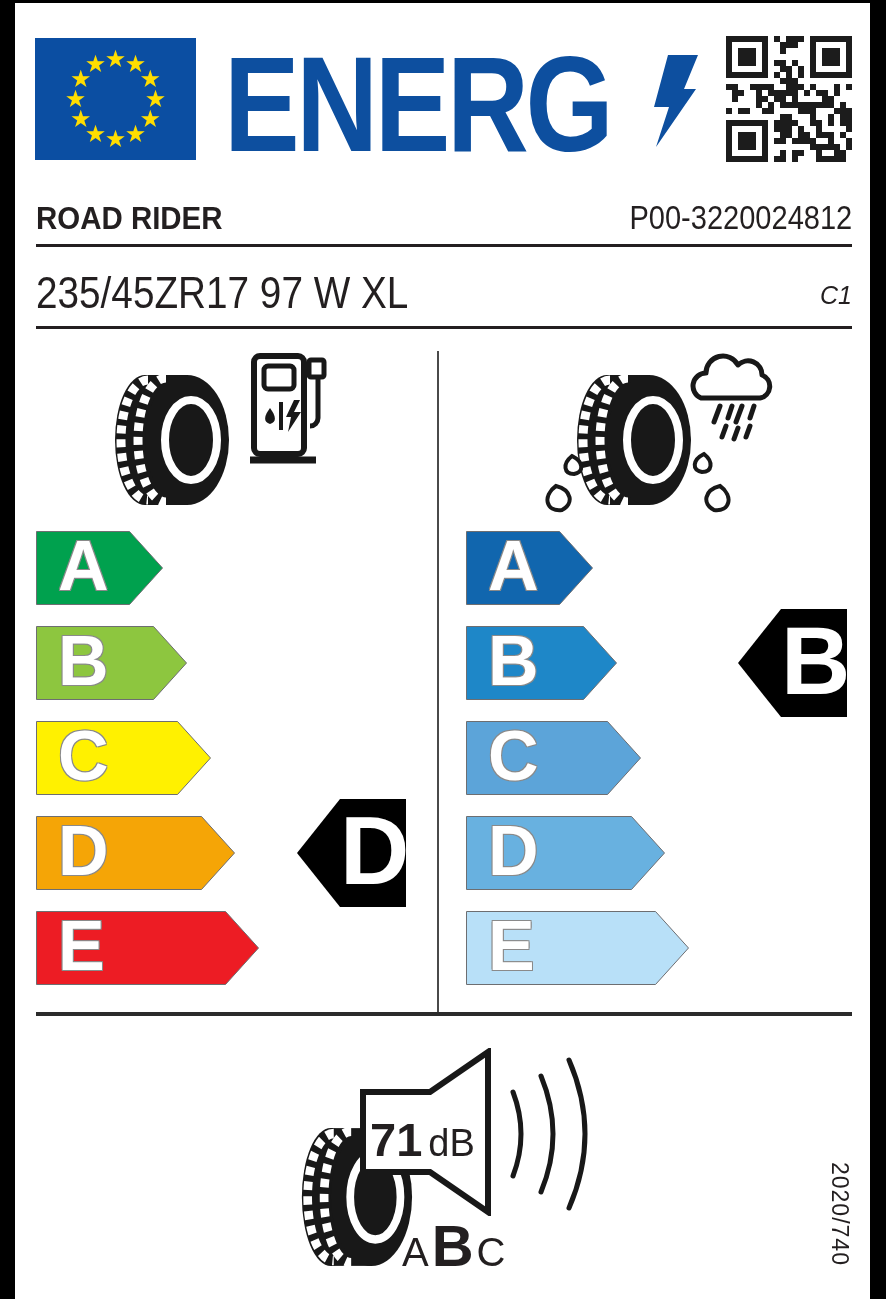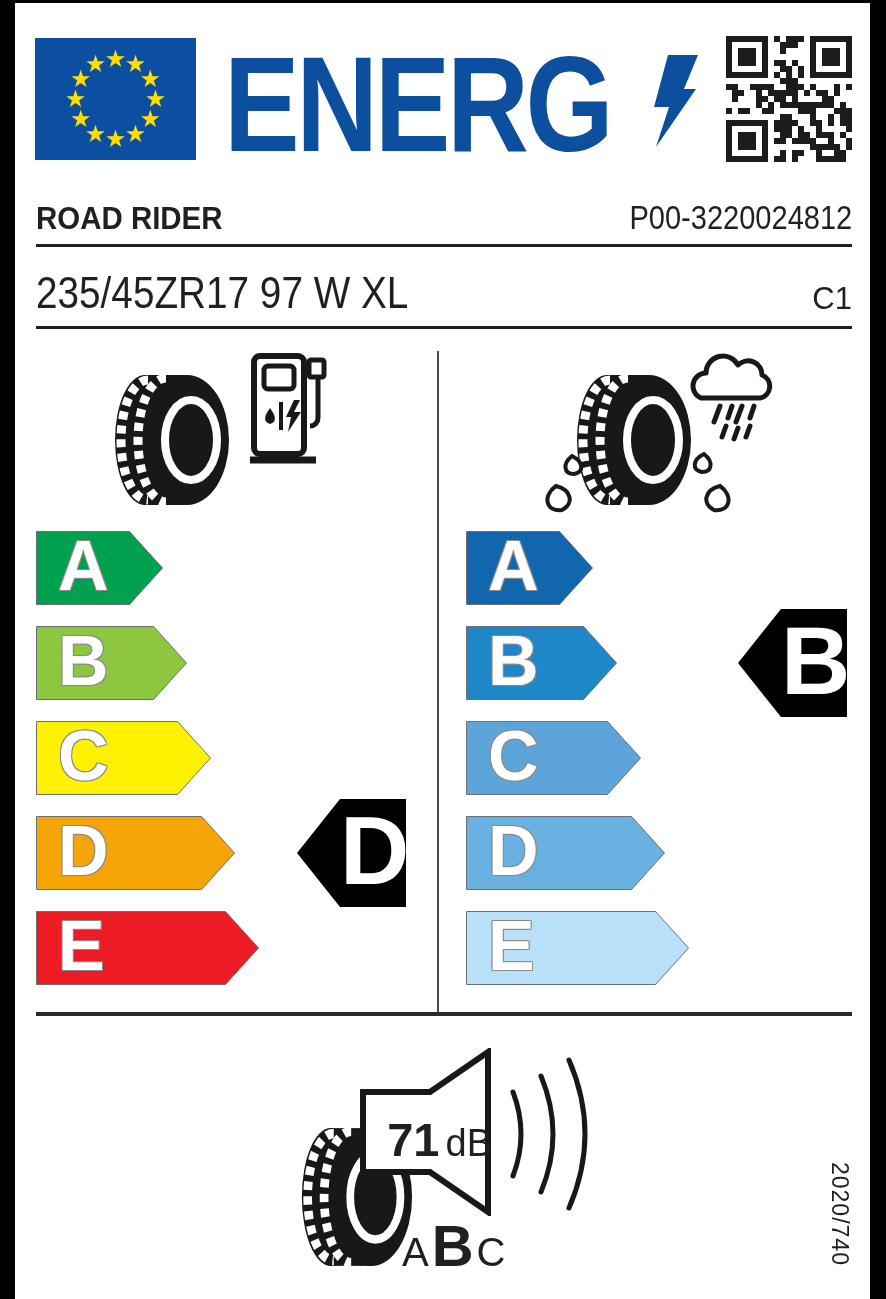--- a/index.html
+++ b/index.html
@@ -15,34 +15,34 @@
   .energ{left:224px;top:37px;font-size:135px;font-weight:bold;color:#0d4f9f;
          letter-spacing:-4px;transform:scaleX(0.84);transform-origin:left top;line-height:1;}
   .bolt{left:648px;top:55px;}
   .qr{left:726px;top:36px;width:126px;height:126px;}
   
   .brand{left:36px;top:201px;font-size:31px;font-weight:bold;transform:scaleX(0.95);transform-origin:left top;}
   .pcode{right:34px;top:199px;font-size:33px;transform:scaleX(0.88);transform-origin:right top;}
   .rule{left:36px;width:816px;height:3px;background:#231f20;}
   .rule1{top:244px;} .rule2{top:326px;}
   .tsize{left:36px;top:268px;font-size:44px;transform:scaleX(0.88);transform-origin:left top;}
-  .tclass{right:34px;top:281px;font-size:31px;}
+  .tclass{right:34px;top:281px;font-size:25px;font-style:italic;}
   
   .vdivider{left:437px;top:351px;width:2px;height:661px;background:#4a4a4a;}
   .noise-sep{left:36px;top:1012px;width:816px;height:4px;background:#2b2b2b;}
   
   .arrow{position:absolute;height:74px;}
   .arrow .cls{position:absolute;left:22px;top:50%;transform:translateY(-53%);
       font-size:70px;font-weight:bold;color:#fff;line-height:1;
       text-shadow:-1px -1px 0 #8a8a8a,1px -1px 0 #8a8a8a,-1px 1px 0 #8a8a8a,1px 1px 0 #8a8a8a;}
   .rating-tag{position:absolute;width:110px;height:110px;}
   .rating-tag .rl{position:absolute;left:43px;top:50%;width:64px;text-align:center;
       transform:translateY(-52%);font-size:96px;font-weight:bold;color:#fff;line-height:1;}
   
-  .db-text{left:370px;top:1112px;width:122px;text-align:right;white-space:nowrap;}
+  .db-text{left:370px;top:1112px;width:122px;text-align:left;white-space:nowrap;}
   .db-num{font-size:47px;font-weight:bold;}
   .db-unit{font-size:38px;font-weight:normal;margin-left:6px;}
   .abc{left:402px;top:1212px;display:flex;align-items:baseline;gap:3px;}
   .abc .n1{font-size:40px;} .abc .n2{font-size:58px;font-weight:bold;} .abc .n3{font-size:40px;}
   .regnum{left:826px;top:1162px;height:110px;writing-mode:vertical-rl;font-size:23px;letter-spacing:1px;}
   svg{display:block;}
 </style>
 </head>
 <body>
 

